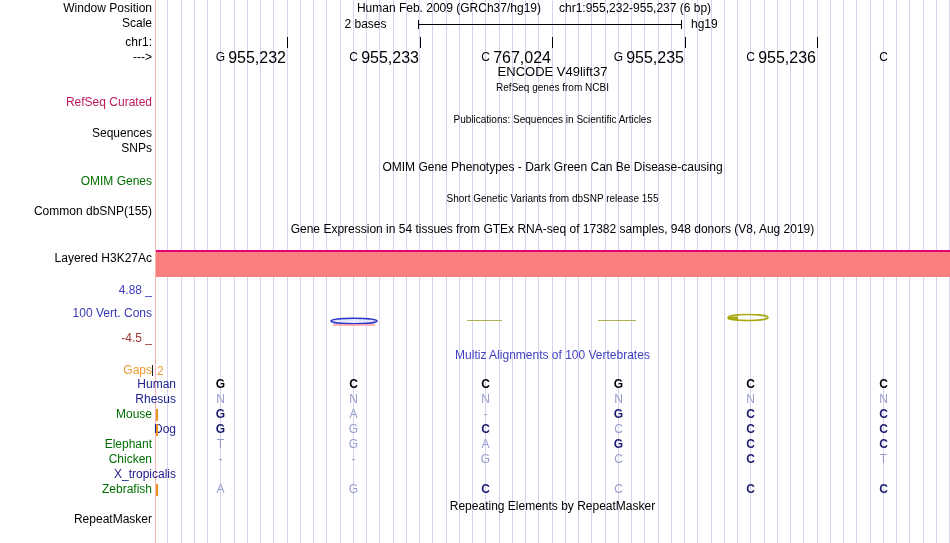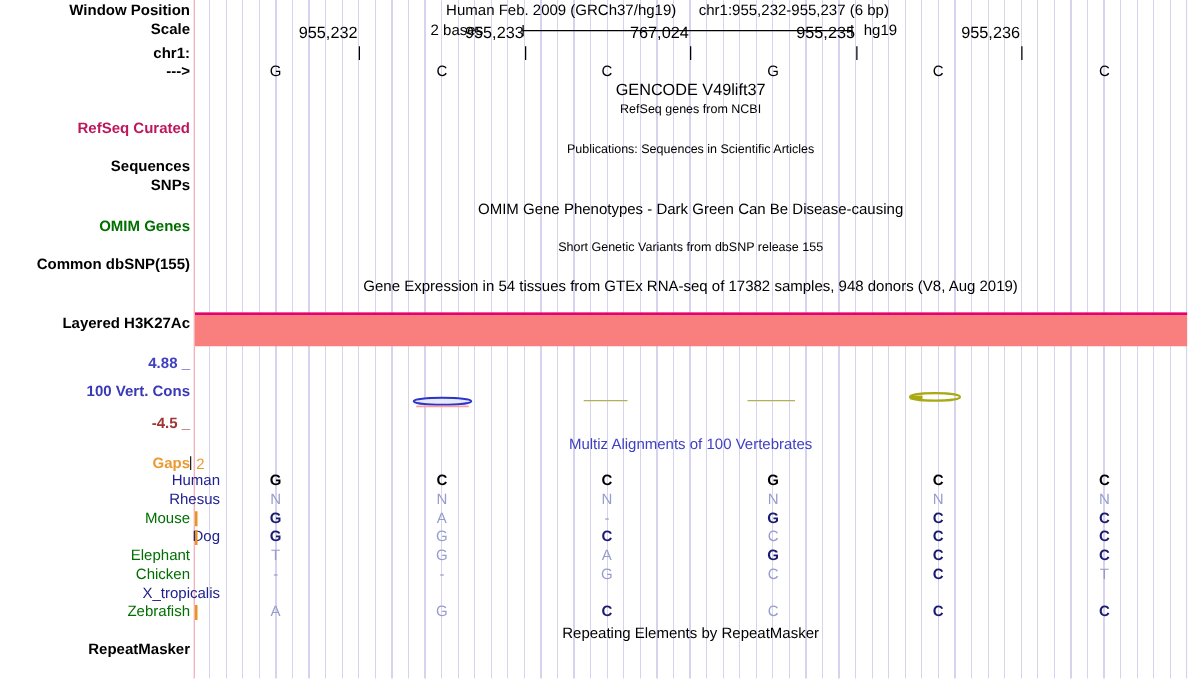--- a/index.html
+++ b/index.html
@@ -2,26 +2,26 @@
 <html><head>
 <meta charset="utf-8">
 <style>
   html,body{margin:0;padding:0;background:#fff;}
   #screen{position:relative;width:950px;height:543px;background:#fff;overflow:hidden;
           font-family:"Liberation Sans","DejaVu Sans",sans-serif;color:#000;}
   .abs{position:absolute;}
   .grid-bg{position:absolute;left:155px;top:0;width:795px;height:543px;
            background:repeating-linear-gradient(to right,transparent 0,transparent 12.25px,#d7d3ef 12.25px,#d7d3ef 13.25px);}
   .side-line{position:absolute;left:155px;top:0;width:1px;height:543px;background:#f7b3b3;}
-  .llabel{position:absolute;left:0;width:152px;text-align:right;font-size:12px;white-space:nowrap;line-height:13px;font-weight:bold;}
+  .llabel{position:absolute;left:0;width:152px;text-align:right;font-size:12px;white-space:nowrap;line-height:13px;}
   .ctitle{position:absolute;left:155px;width:795px;text-align:center;white-space:nowrap;line-height:13px;}
   .fs12{font-size:12px;} .fs10{font-size:10px;} .fs13{font-size:13px;}
   .c-navy{color:#be185d;} .c-green{color:#006f00;} .c-blue{color:#4040c0;}
   .c-dkgreen{color:#000000;} .c-maroon{color:#a03535;} .c-orange{color:#eb9a33;}
-  .ruler-num{position:absolute;width:83px;text-align:right;font-size:13px;top:18px;white-space:nowrap;}
+  .ruler-num{position:absolute;width:83px;text-align:right;font-size:16px;top:49px;white-space:nowrap;}
   .ruler-tick{position:absolute;top:37px;width:1px;height:11px;background:#000;}
   .seq-letter{position:absolute;top:50px;width:21px;text-align:center;font-size:12px;}
   .scale-line{position:absolute;top:24px;height:1px;background:#000;}
   .scale-cap{position:absolute;top:20px;width:1px;height:9px;background:#000;}
   .h3k-bar{position:absolute;left:156px;top:250px;width:794px;height:25px;
            background:#f97f7f;border-top:2px solid #e20077;}
   .mz-row{position:absolute;left:0;width:950px;height:15px;}
   .mz-label{position:absolute;left:0;top:0;width:152px;text-align:right;font-size:12px;line-height:13px;}
   .mz-cell{position:absolute;top:0;width:21px;text-align:center;font-size:12px;font-weight:bold;line-height:13px;}
   .mz-cell[data-shade="human"]{color:#000;}
@@ -66,21 +66,21 @@
   <div class="ruler-tick" style="left:817px"></div>
 
   <div class="llabel" style="top:51px">---&gt;</div>
   <div class="seq-letter c0">G</div>
   <div class="seq-letter c1">C</div>
   <div class="seq-letter c2">C</div>
   <div class="seq-letter c3">G</div>
   <div class="seq-letter c4">C</div>
   <div class="seq-letter c5">C</div>
 
-  <div class="ctitle fs13" style="top:65px">GENCODE V49lift37</div>
+  <div class="ctitle fs13" style="top:65px">ENCODE V49lift37</div>
   <div class="ctitle fs10" style="top:81px">RefSeq genes from NCBI</div>
   <div class="llabel c-navy" style="top:96px">RefSeq Curated</div>
 
   <div class="ctitle fs10" style="top:113px">Publications: Sequences in Scientific Articles</div>
   <div class="llabel" style="top:127px">Sequences</div>
   <div class="llabel" style="top:142px">SNPs</div>
 
   <div class="ctitle fs12 c-dkgreen" style="top:161px">OMIM Gene Phenotypes - Dark Green Can Be Disease-causing</div>
   <div class="llabel c-green" style="top:175px">OMIM Genes</div>
 

